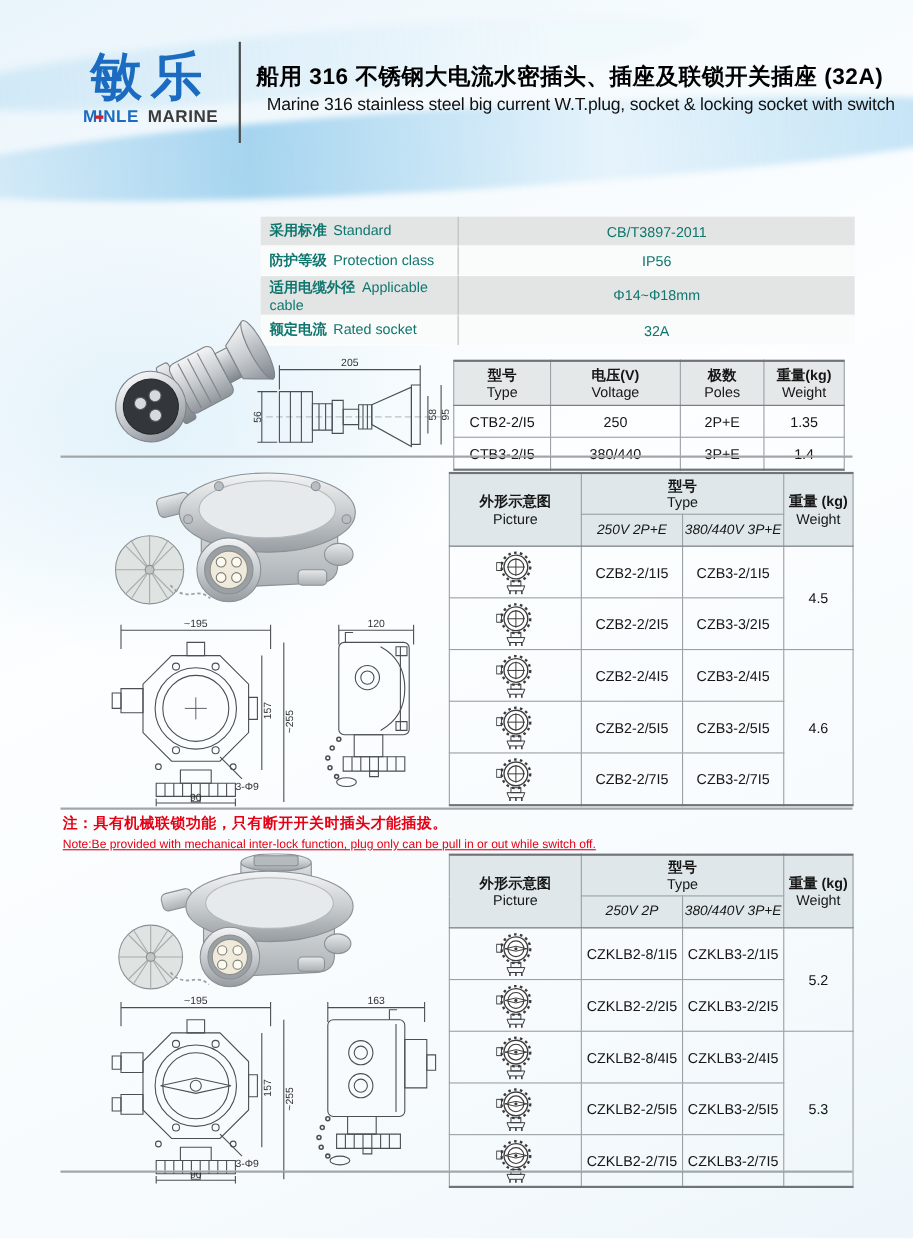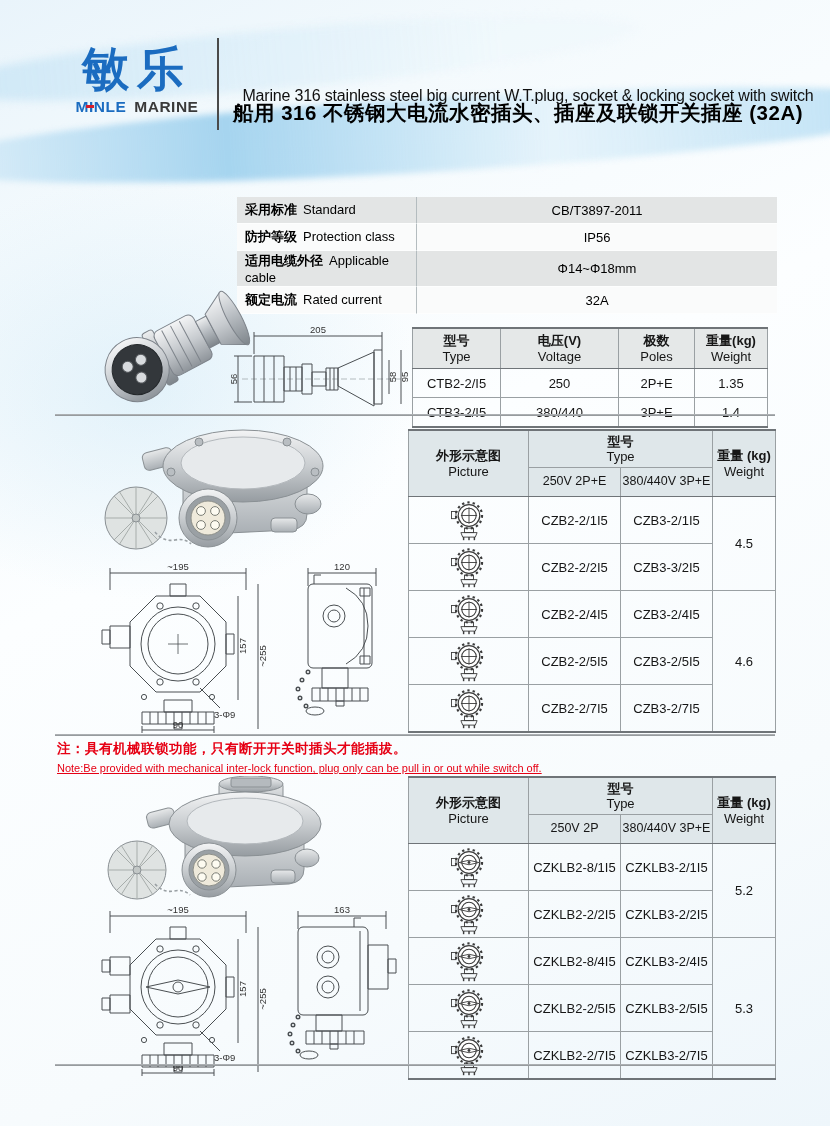--- a/index.html
+++ b/index.html
@@ -16,42 +16,42 @@
   .wash-c{left:-140px;top:180px;width:560px;height:420px;border-radius:50%;
           background:radial-gradient(closest-side,rgba(185,222,242,.35),rgba(185,222,242,0));}
   
   .logo{position:absolute;left:62px;top:44px;width:150px;text-align:center;}
   .logo-cn{font-size:47px;line-height:50px;font-weight:bold;color:#1b6cc0;letter-spacing:8px;}
   .logo-en{margin-top:4px;font-size:15.5px;font-weight:bold;letter-spacing:.5px;white-space:nowrap;}
   .logo-en .en1{color:#1b6cc0;}
   .logo-en .en2{color:#3a3a3a;margin-left:8px;}
   .logo-red{position:absolute;left:86px;top:105px;width:8px;height:3px;background:#d41d2c;}
   .vline{position:absolute;left:217px;top:38px;width:2px;height:92px;background:#4a4a4a;}
-  .title-cn{position:absolute;left:233px;top:55px;width:580px;font-size:20.5px;font-weight:bold;color:#000;letter-spacing:.5px;margin-top:44px;}
+  .title-cn{position:absolute;left:233px;top:55px;width:580px;font-size:20.5px;font-weight:bold;color:#000;letter-spacing:.5px;}
   .title-en{position:absolute;left:233px;top:87px;width:590px;font-size:16px;color:#101010;letter-spacing:-0.2px;text-align:center;}
   
   .spec{position:absolute;left:237px;top:197px;width:540px;border-collapse:separate;border-spacing:0;}
-  .spec td{height:24px;font-size:13px;color:#000000;border-bottom:1.5px solid #fdfefe;}
+  .spec td{height:24px;font-size:13px;color:#0f766e;border-bottom:1.5px solid #fdfefe;}
   .spec tr:nth-child(odd) td{background:#e3e5e5;}
   .spec tr:nth-child(even) td{background:#fafbfb;}
   .spec .lab{width:170px;padding-left:8px;}
   .spec .lab .cn{font-weight:bold;margin-right:6px;}
   .spec .val{text-align:center;border-left:1px solid #b4bcbf;}
   
   .ptable{position:absolute;left:412px;top:327px;border-collapse:collapse;text-align:center;font-size:13px;color:#161616;
           border-top:2px solid #6f7478;border-bottom:2px solid #6f7478;}
   .ptable th{background:#e5e8e8;font-weight:normal;line-height:15.5px;padding:4px 0;border:1px solid #9aa0a3;border-bottom:1.5px solid #6f7478;}
   .ptable td{height:26px;border:1px solid #9aa0a3;}
   .ptable .cn{font-weight:bold;}
   
   .stable{position:absolute;border-collapse:collapse;text-align:center;font-size:13px;color:#161616;
           border-top:2px solid #6f7478;border-bottom:2px solid #6f7478;}
   .stable th{background:#dfe7ea;font-weight:normal;border:1px solid #9aa0a3;line-height:15.5px;}
   .stable tr.hrow1 th{height:32px;padding:2px 0;}
-  .stable tr.hrow2 th{height:26px;font-size:12.5px;border-bottom:1.5px solid #6f7478;}
+  .stable tr.hrow2 th{height:26px;font-size:12.5px;border-bottom:1.5px solid #6f7478;font-style:italic;}
   .stable th.deep{border-bottom:1.5px solid #6f7478;}
   .stable td{height:44px;border:1px solid #9aa0a3;}
   .stable .cn{font-weight:bold;}
   .row-icon{width:36px;height:42px;vertical-align:middle;}
   
   .hr{position:absolute;left:55px;width:720px;height:2px;background:linear-gradient(#b6babd,#8c9194);}
   
   .note{position:absolute;left:57px;top:740px;color:#e60014;}
   .note-cn{font-size:13.5px;font-weight:bold;letter-spacing:.5px;}
   .note-en{font-size:11px;margin-top:4px;text-decoration:underline;}
@@ -118,21 +118,21 @@
       </tr>
       <tr>
         <td class="lab"><span class="cn">防护等级</span><span>Protection class</span></td>
         <td class="val">IP56</td>
       </tr>
       <tr>
         <td class="lab"><span class="cn">适用电缆外径</span><span>Applicable cable</span></td>
         <td class="val">Φ14~Φ18mm</td>
       </tr>
       <tr>
-        <td class="lab"><span class="cn">额定电流</span><span>Rated current</span></td>
+        <td class="lab"><span class="cn">额定电流</span><span>Rated socket</span></td>
         <td class="val">32A</td>
       </tr>
     </tbody>
   </table>
 
   <svg class="art" style="left:88px;top:278px" width="185" height="138" viewBox="0 0 185 138">
     <defs>
       <linearGradient id="pg1" x1="0" y1="0" x2="0" y2="1">
         <stop offset="0" stop-color="#f4f5f6"></stop>
           <stop offset=".5" stop-color="#c7cbcf"></stop>

